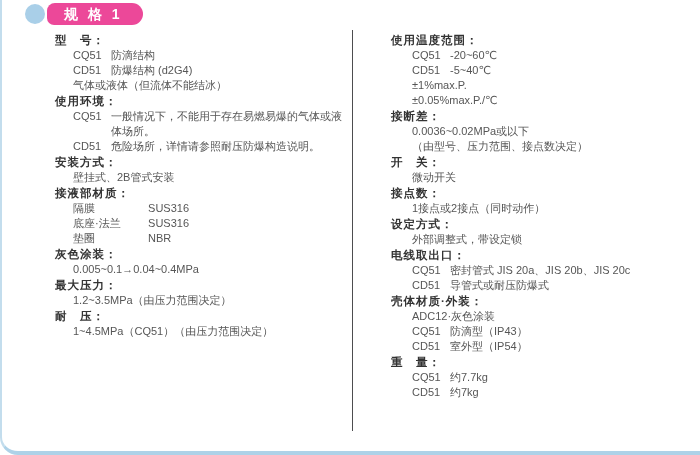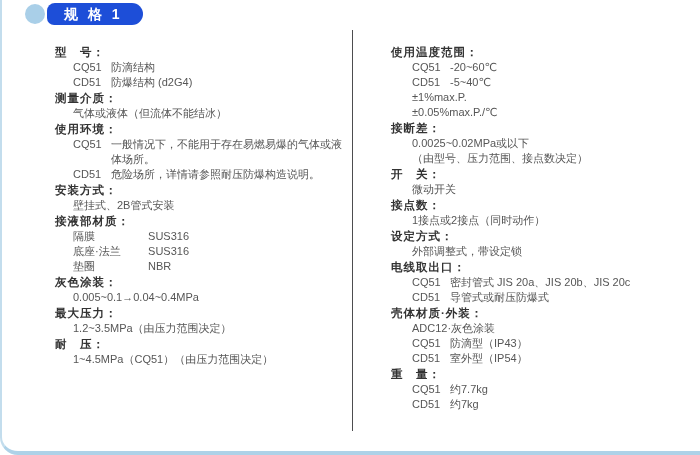--- a/index.html
+++ b/index.html
@@ -18,30 +18,30 @@
     pointer-events:none;
   }
   
   .hdr{position:absolute;left:0;top:0;height:30px;width:100%}
   .bullet{
     position:absolute;left:25px;top:4px;width:20px;height:20px;
     border-radius:50%;background:#a9cfe8;
   }
   .banner{
     position:absolute;left:47px;top:3px;height:22px;min-width:95px;
-    background:#1d4ed8;border-radius:10px 14px 14px 9px;
+    background:#ec4899;border-radius:10px 14px 14px 9px;
     color:#fff;font-weight:bold;font-size:14px;line-height:22px;
     padding:0 20px 0 17px;letter-spacing:3px;box-sizing:border-box;
   }
   .divider{
     position:absolute;left:352px;top:30px;width:1px;height:401px;
     background:#4d4d4f;
   }
   
-  .col{position:absolute;top:44px;font-size:11px;line-height:15px}
+  .col{position:absolute;top:32px;font-size:11px;line-height:15px}
   .col-left{left:55px;width:294px}
   .col-right{left:391px;width:302px}
   .lbl{font-weight:bold;color:#333;font-size:11.5px;margin-top:1px;letter-spacing:1px}
   .vrow{padding-left:18px}
   .col-right .vrow{padding-left:21px}
   .mrow{display:flex}
   .model{flex:0 0 38px}
   .mtext{flex:1}
   .krow .kname{display:inline-block;width:72px}
 </style>
@@ -65,21 +65,20 @@
       <span class="model">CQ51</span>
       <span class="mtext">防滴结构</span>
     </div>
     <div class="vrow mrow">
       <span class="model">CD51</span>
       <span class="mtext">防爆结构 (d2G4)</span>
     </div>
   </div>
 
   <div class="sec">
-    <div class="lbl">测量介质：</div>
     <div class="vrow">气体或液体（但流体不能结冰）</div>
   </div>
 
   <div class="sec">
     <div class="lbl">使用环境：</div>
     <div class="vrow mrow">
       <span class="model">CQ51</span>
       <span class="mtext">一般情况下，不能用于存在易燃易爆的气体或液体场所。</span>
     </div>
     <div class="vrow mrow">
@@ -144,21 +143,21 @@
   <div class="sec">
     <div class="vrow">±1%max.P.</div>
   </div>
 
   <div class="sec">
     <div class="vrow">±0.05%max.P./℃</div>
   </div>
 
   <div class="sec">
     <div class="lbl">接断差：</div>
-    <div class="vrow">0.0025~0.02MPa或以下</div>
+    <div class="vrow">0.0036~0.02MPa或以下</div>
     <div class="vrow">（由型号、压力范围、接点数决定）</div>
   </div>
 
   <div class="sec">
     <div class="lbl">开　关：</div>
     <div class="vrow">微动开关</div>
   </div>
 
   <div class="sec">
     <div class="lbl">接点数：</div>

